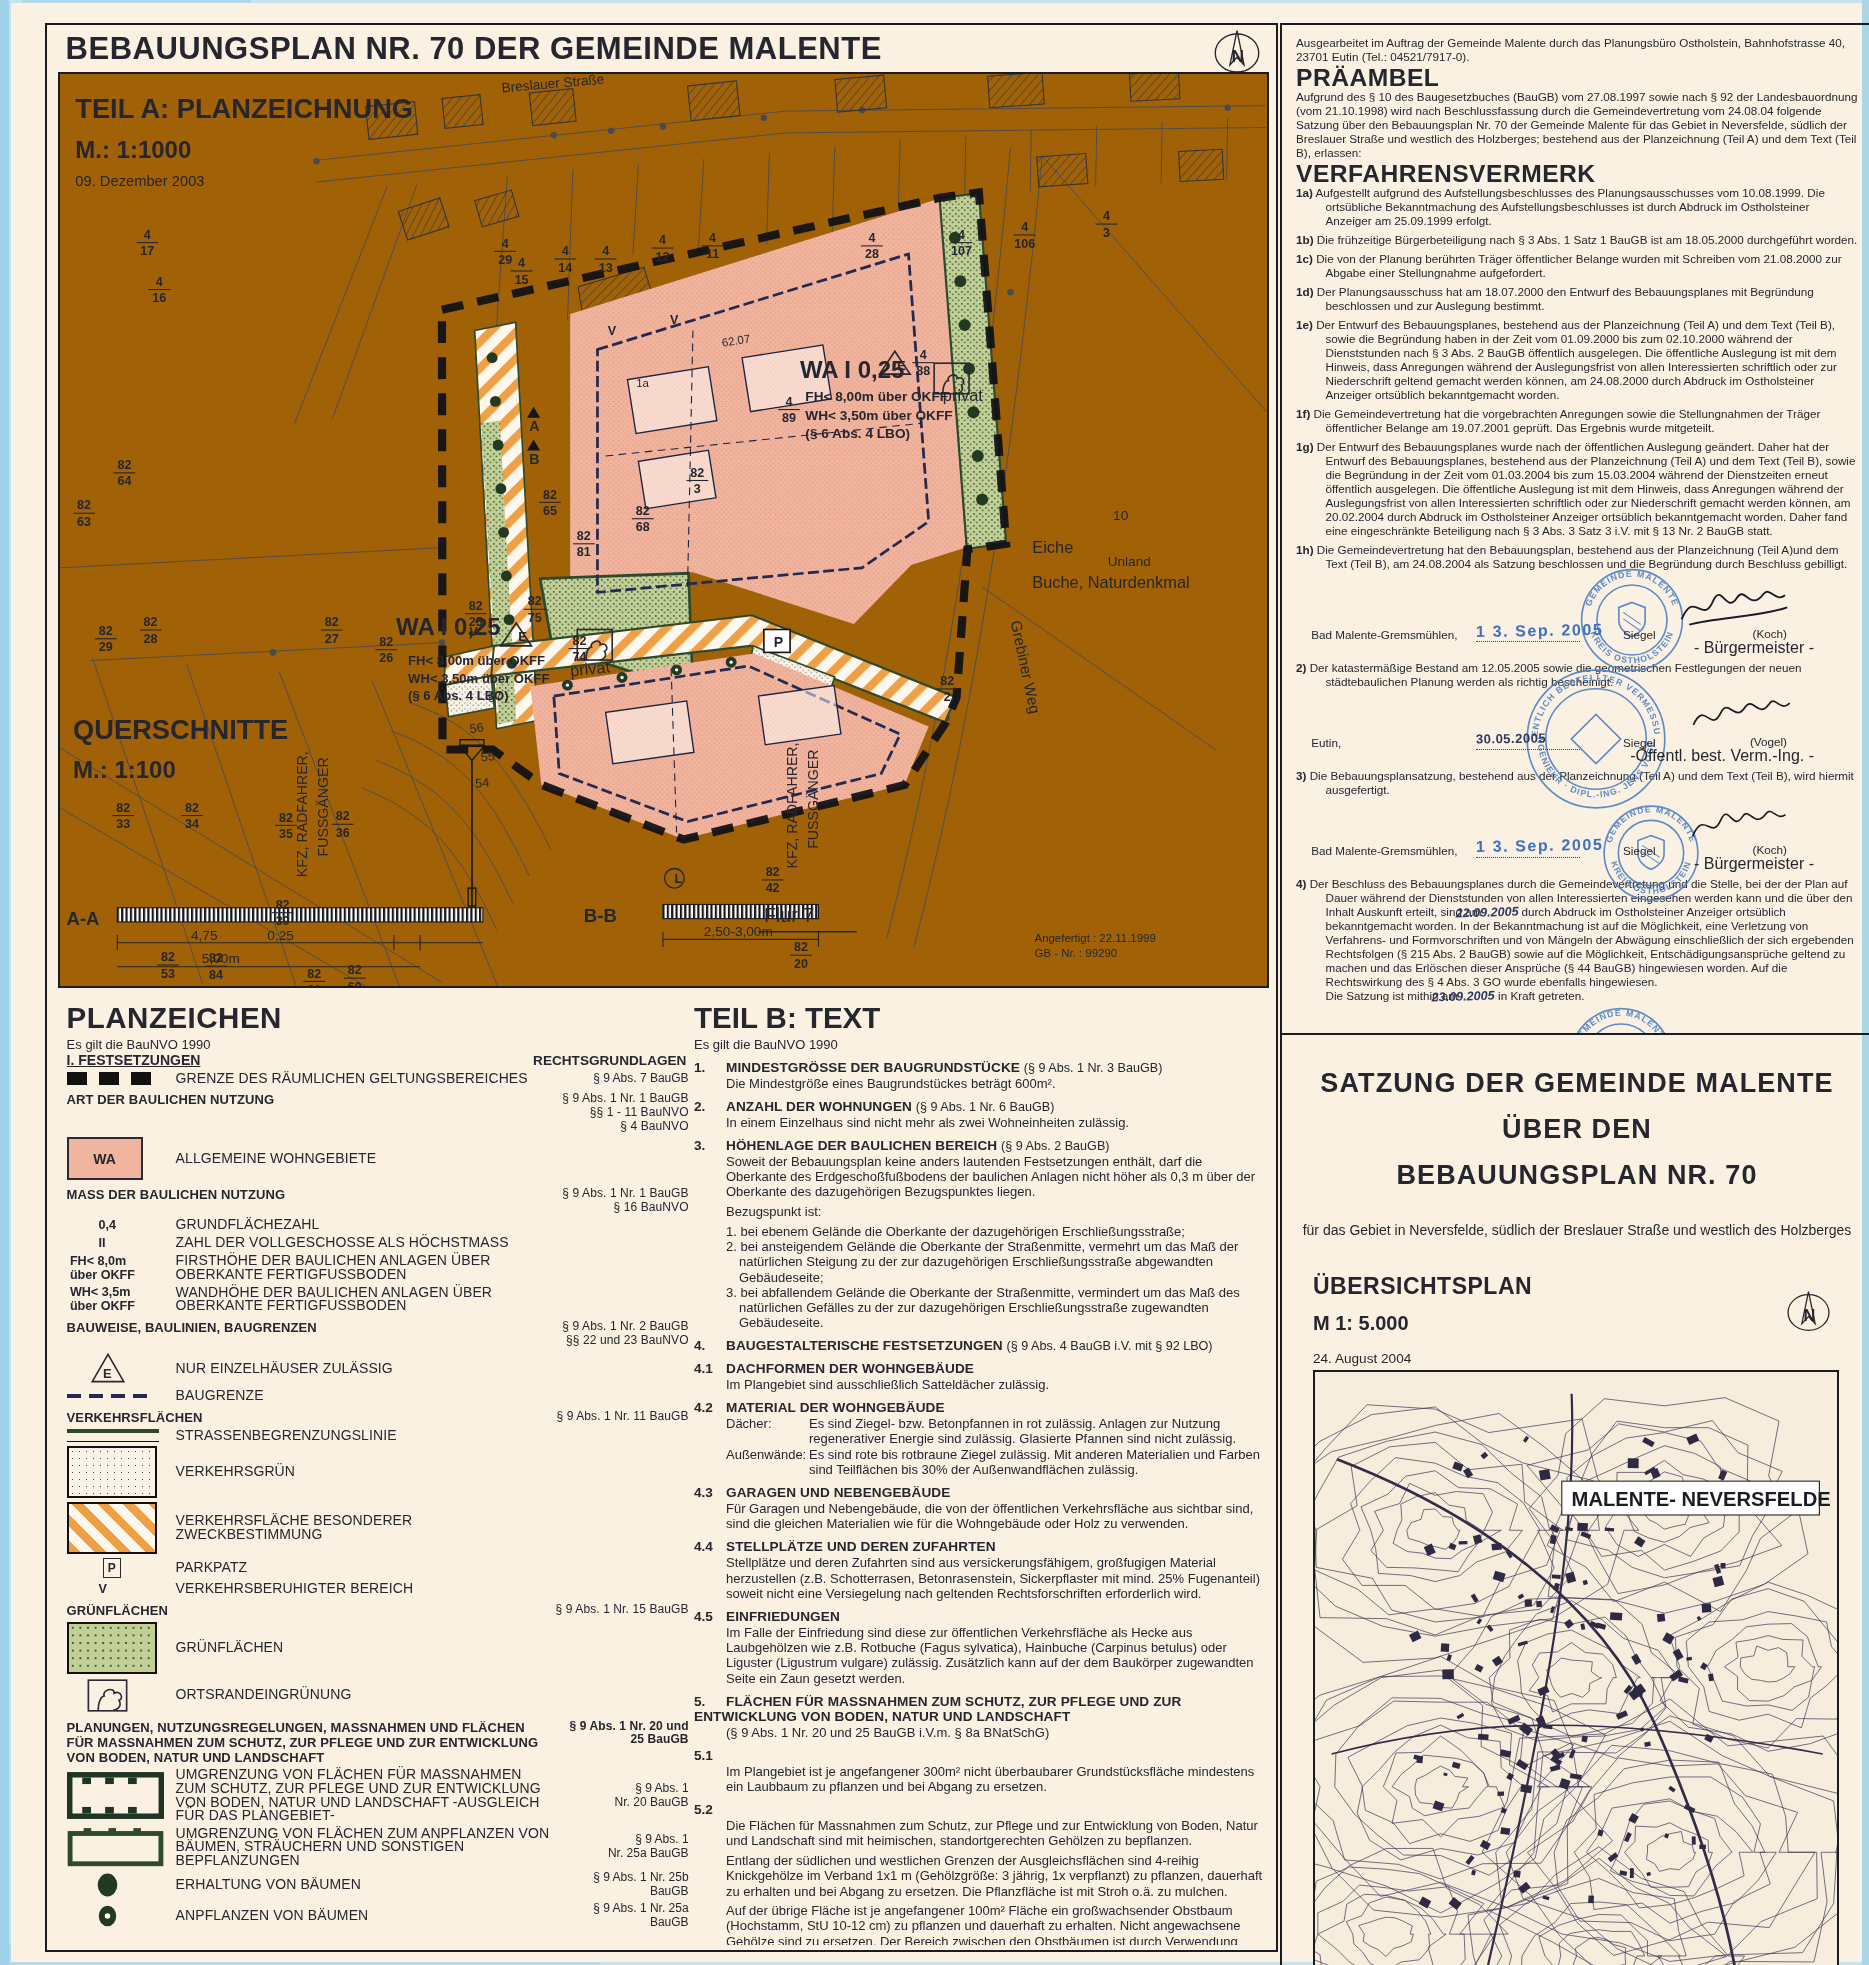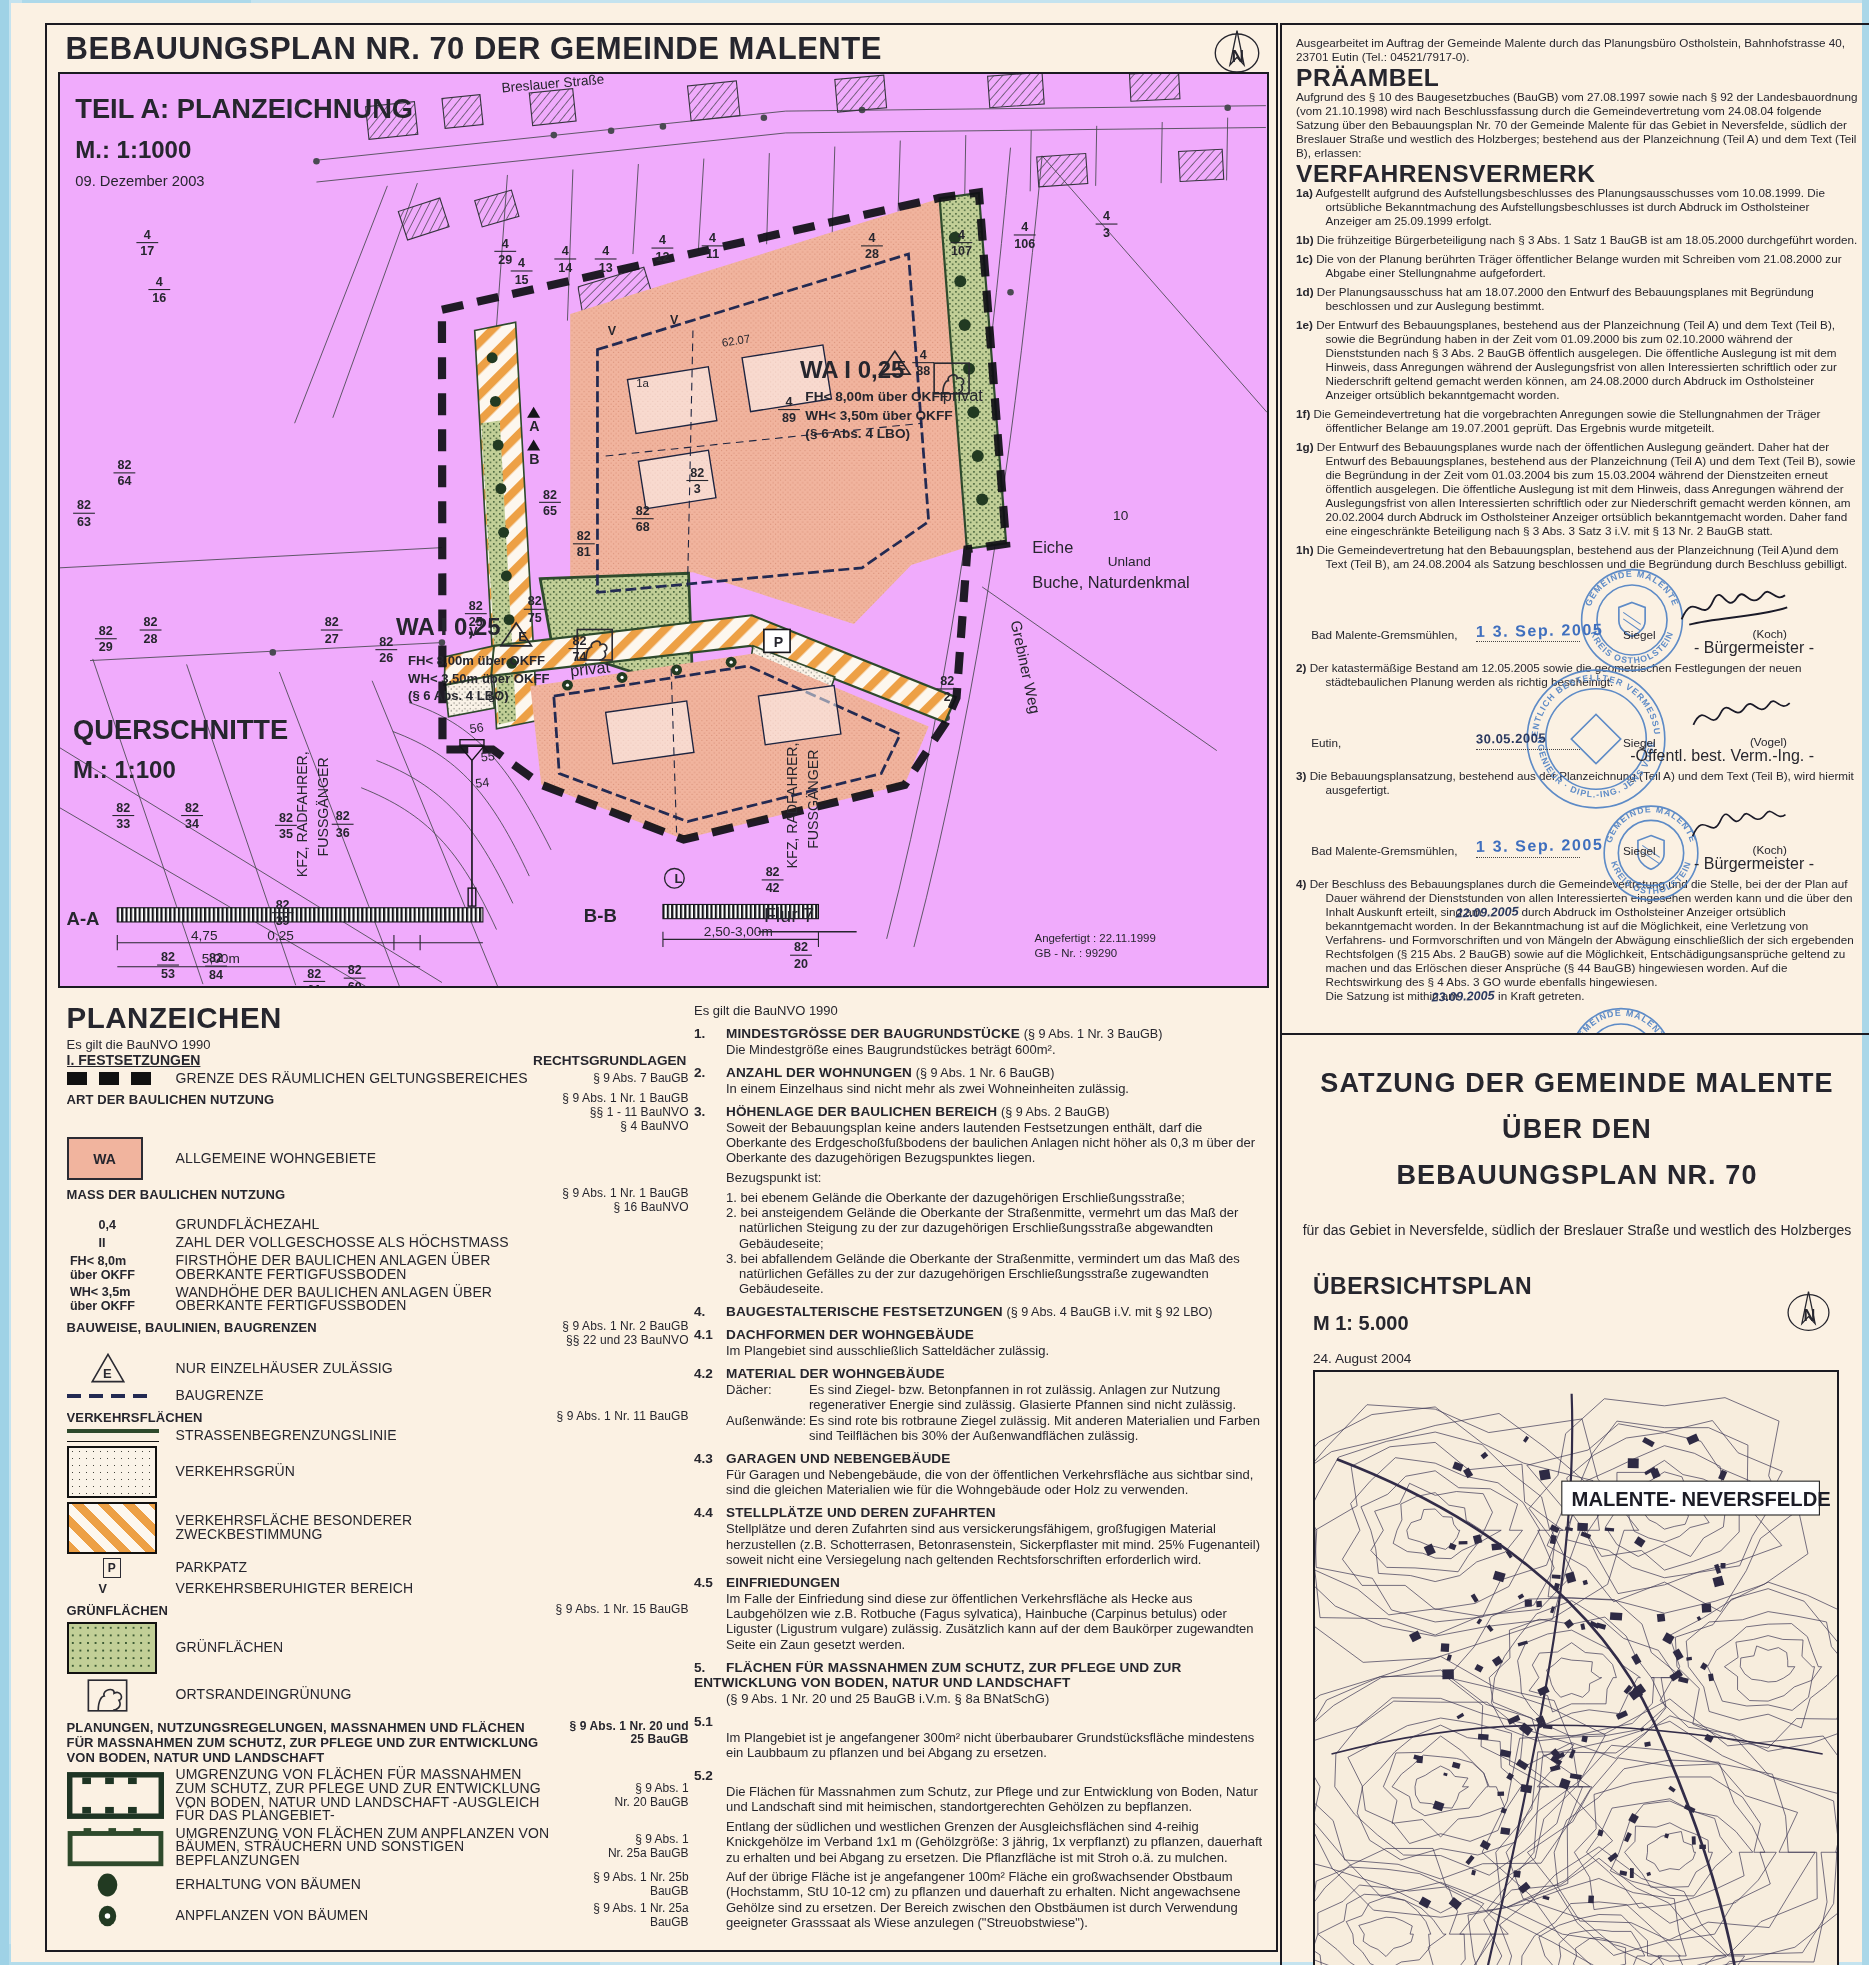--- a/index.html
+++ b/index.html
@@ -5,21 +5,21 @@
   html,body{margin:0;padding:0}
   body{width:1869px;height:1965px;position:relative;background:#c4e3ef;
        font-family:"Liberation Sans","DejaVu Sans",sans-serif;color:#26262e;overflow:hidden}
   .streak{position:absolute;background:#9fd2e6}
   .sheet{position:absolute;left:11px;top:3.3px;width:1851px;height:1959px;background:#fbf1e3}
   
   .lbox{position:absolute;left:34px;top:19.6px;width:1229px;height:1925px;border:2.7px solid #1b1b22}
   .lbox-title{position:absolute;left:18.6px;top:6.5px;font-size:31px;font-weight:bold;letter-spacing:0.5px;white-space:nowrap}
   .north{position:absolute}
   .north1{right:14px;top:3.3px}
-  .mapbox{position:absolute;left:11px;top:47px;width:1207px;height:912px;border:2.2px solid #1b1b22;background:#f0abfc;overflow:hidden}
+  .mapbox{position:absolute;left:11px;top:47px;width:1207px;height:912px;border:2.2px solid #1b1b22;background:#a16207;overflow:hidden}
   
   .legend{position:absolute;left:19.6px;top:976px;width:622px;height:936px;overflow:hidden}
   .pz-title{font-size:29.5px;font-weight:bold;letter-spacing:0.5px}
   .pz-top{display:flex;align-items:flex-end}
   .pz-sub{font-size:13px;margin-top:2.2px}
   .pz-fest{font-size:14px;font-weight:bold;text-decoration:underline}
   .pz-rg{margin-left:auto;font-size:13.6px;font-weight:bold;text-align:right;padding-right:2.2px}
   .pz-row{display:flex;align-items:center;margin:3.8px 0}
   .pz-sym{width:109px;flex:none;display:flex;align-items:center}
   .pz-lab{flex:1;font-size:14px;line-height:13.6px;letter-spacing:0.1px}
@@ -723,20 +723,21 @@
             <div class="pz-law">§ 9 Abs. 1 Nr. 25a BauGB</div>
           </div>
           <div class="pz-head">
             <span class="hl">SONSTIGE  PLANZEICHEN</span>
             <span class="pz-law" style="font-weight:normal"></span>
           </div>
         </div>
     </div>
 
     <div class="teilb">
+      <div class="tb-title">TEIL B: TEXT</div>
       <div class="tb-sub">Es gilt die BauNVO 1990</div>
       <div id="tb-items">
           <div class="tb-sec"><span class="tb-num">1.</span><span class="tb-ttl">MINDESTGRÖSSE DER BAUGRUNDSTÜCKE</span> <span class="tb-law">(§ 9 Abs. 1 Nr. 3 BauGB)</span></div>
           <div class="tb-p">Die Mindestgröße eines Baugrundstückes beträgt 600m².</div>
           <div class="tb-sec"><span class="tb-num">2.</span><span class="tb-ttl">ANZAHL DER WOHNUNGEN</span> <span class="tb-law">(§ 9 Abs. 1 Nr. 6 BauGB)</span></div>
           <div class="tb-p">In einem Einzelhaus sind nicht mehr als zwei Wohneinheiten zulässig.</div>
           <div class="tb-sec"><span class="tb-num">3.</span><span class="tb-ttl">HÖHENLAGE DER BAULICHEN BEREICH</span> <span class="tb-law">(§ 9 Abs. 2 BauGB)</span></div>
           <div class="tb-p">Soweit der Bebauungsplan keine anders lautenden Festsetzungen enthält, darf die Oberkante des Erdgeschoßfußbodens der baulichen Anlagen nicht höher als 0,3 m über der Oberkante des dazugehörigen Bezugspunktes liegen.</div>
           <div class="tb-p">Bezugspunkt ist:</div>
           <div class="tb-li">1. bei ebenem Gelände die Oberkante der dazugehörigen Erschließungsstraße;</div>

